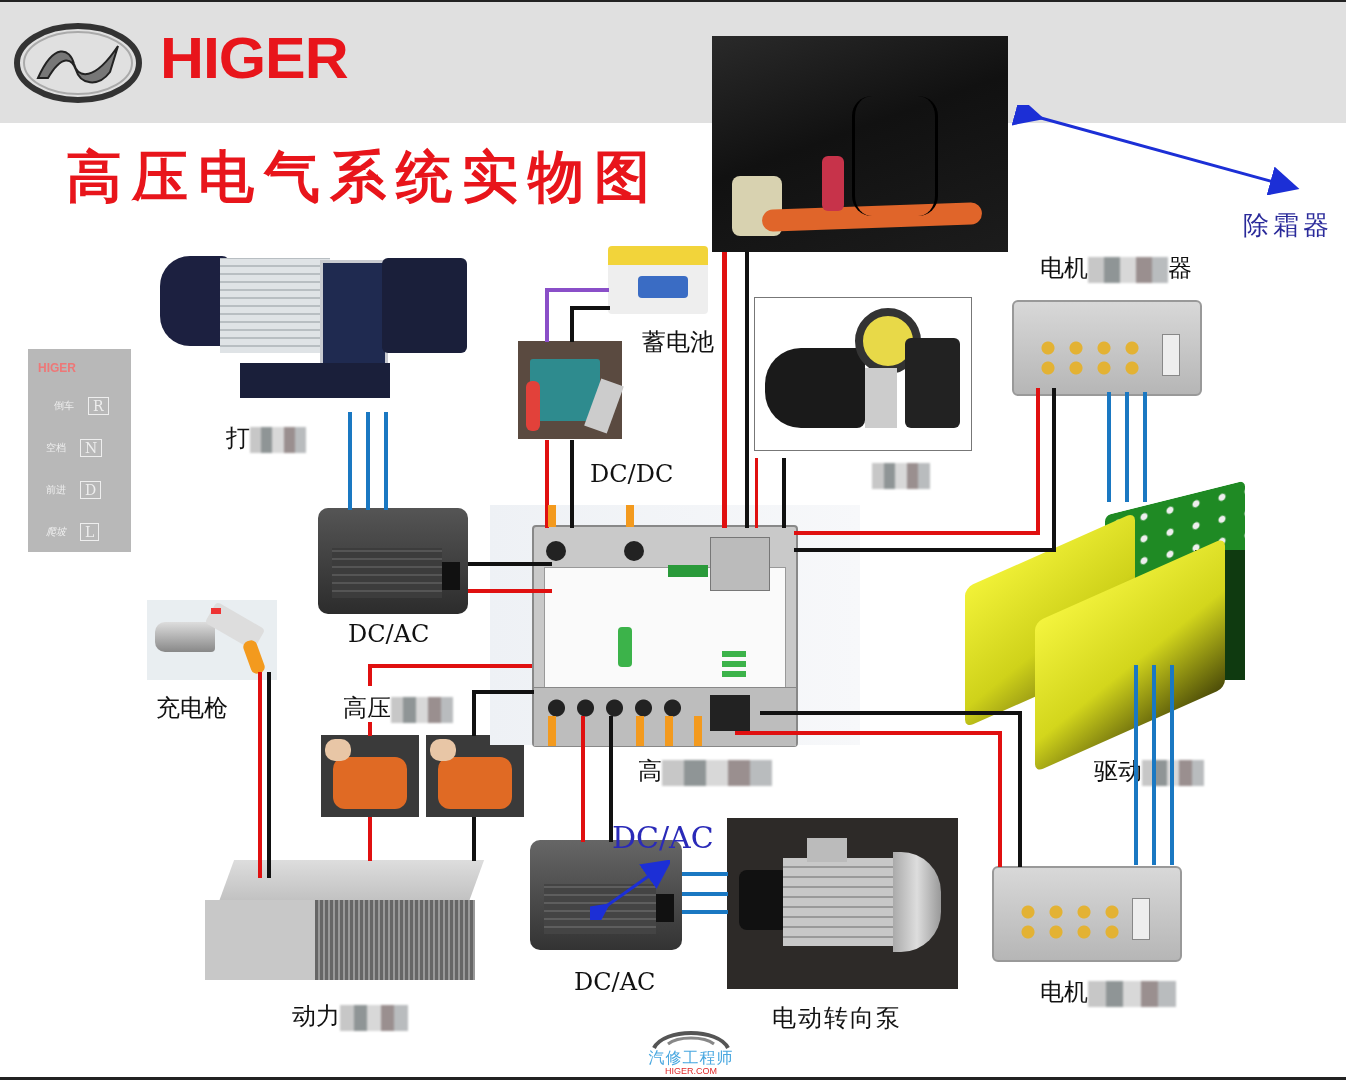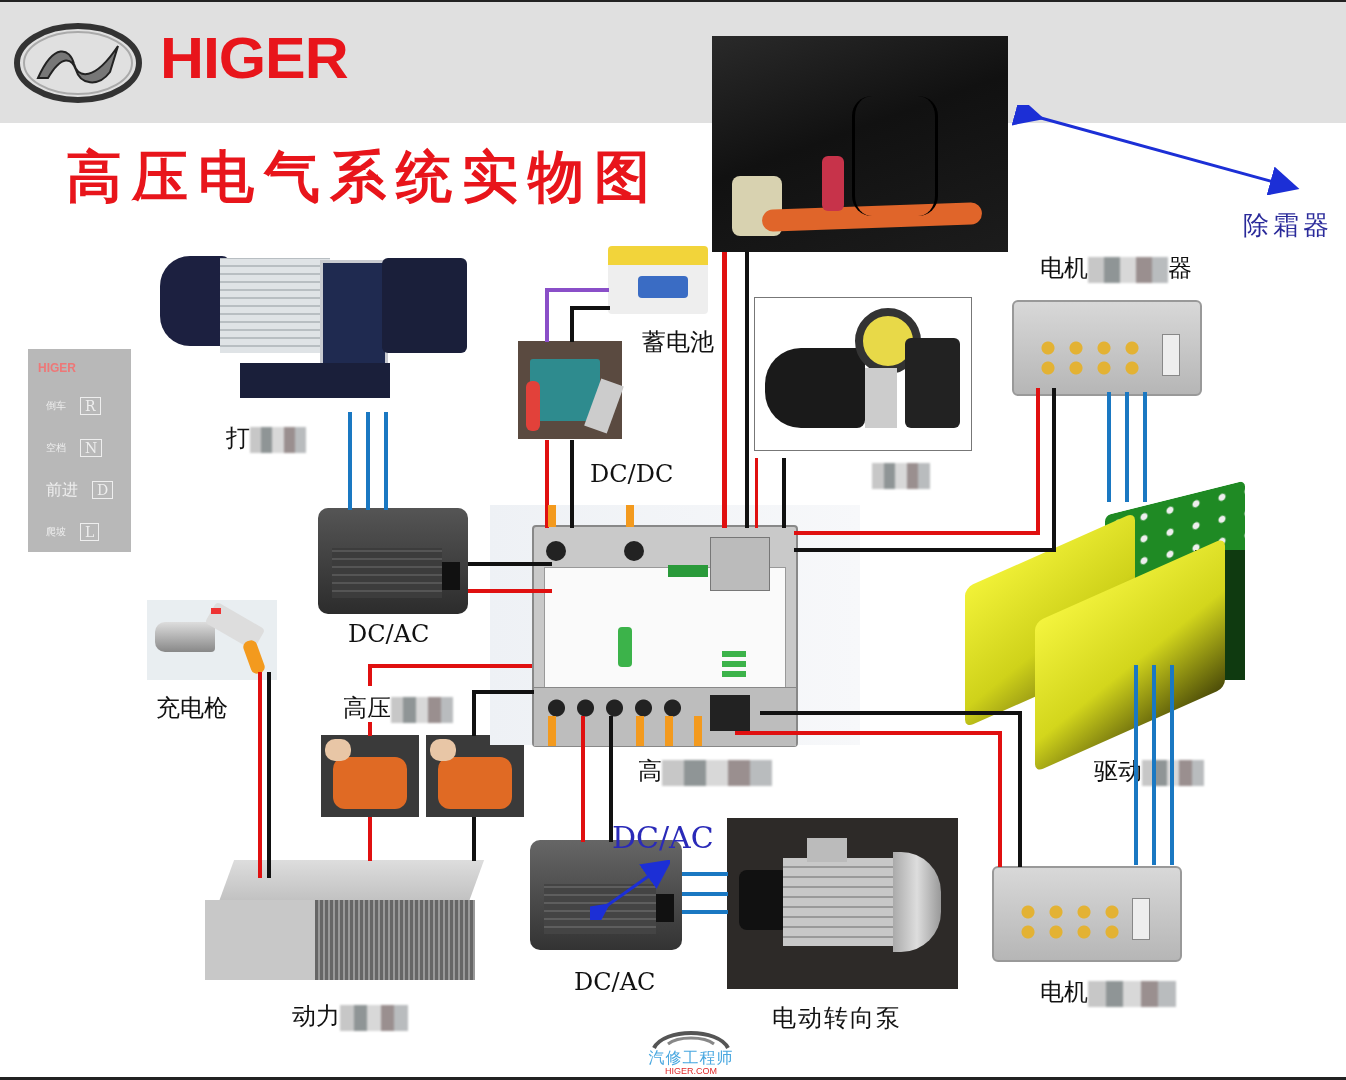--- a/index.html
+++ b/index.html
@@ -60,34 +60,34 @@
   <span>电机</span><span class="mosaic" style="width:80px"></span><span>器</span>
 </div>
 <div class="comp" style="left:1012px;top:300px;width:186px;height:92px;background:linear-gradient(180deg,#d8d8d8,#b6b6b6);border:2px solid #999;border-radius:6px;">
   <div style="position:absolute;left:20px;top:36px;width:110px;height:40px;background:radial-gradient(circle,#e3b234 6px,transparent 7px) 0 0/28px 20px;"></div>
   <div style="position:absolute;right:20px;top:32px;width:16px;height:40px;background:#eee;border:1px solid #888;"></div>
 </div>
 
 <div class="comp" style="left:28px;top:349px;width:103px;height:203px;background:#b8b8b8;">
   <div style="position:absolute;left:10px;top:12px;font-family:'Liberation Sans',sans-serif;font-size:12px;font-weight:bold;color:#e77;">HIGER</div>
   <div style="position:absolute;left:18px;top:36px;">
-    <div style="height:42px;display:flex;gap:14px;align-items:center;">
+    <div style="height:42px;display:flex;gap:14px;align-items:center;margin-left:8px;">
         <span style="font-size:10px;color:#eee;">倒车</span>
         <span style="border:1px solid #eee;color:#eee;font-size:14px;padding:0 4px;">R</span>
       </div>
     <div style="height:42px;display:flex;gap:14px;align-items:center;">
         <span style="font-size:10px;color:#eee;">空档</span>
         <span style="border:1px solid #eee;color:#eee;font-size:14px;padding:0 4px;">N</span>
       </div>
     <div style="height:42px;display:flex;gap:14px;align-items:center;">
-        <span style="font-size:16px;color:#eee;">前进</span>
+        <span style="font-size:10px;color:#eee;">前进</span>
         <span style="border:1px solid #eee;color:#eee;font-size:14px;padding:0 4px;">D</span>
       </div>
     <div style="height:42px;display:flex;gap:14px;align-items:center;">
-        <span style="font-size:10px;color:#eee;">爬坡</span>
+        <span style="font-size:10px;color:#eee;font-style:italic;">爬坡</span>
         <span style="border:1px solid #eee;color:#eee;font-size:14px;padding:0 4px;">L</span>
       </div>
   </div>
 </div>
 
 <div class="comp" style="left:160px;top:238px;width:310px;height:170px;">
   <div style="position:absolute;left:0;top:18px;width:70px;height:90px;background:#1c2040;border-radius:30px 8px 8px 30px;"></div>
   <div style="position:absolute;left:60px;top:20px;width:110px;height:95px;background:repeating-linear-gradient(0deg,#dfe3e6 0 6px,#b8bec2 6px 8px);"></div>
   <div style="position:absolute;left:160px;top:22px;width:62px;height:110px;background:#1f2a50;border:3px solid #c8cad0;"></div>
   <div style="position:absolute;left:222px;top:20px;width:85px;height:95px;background:#1a1f3a;border-radius:6px;"></div>

